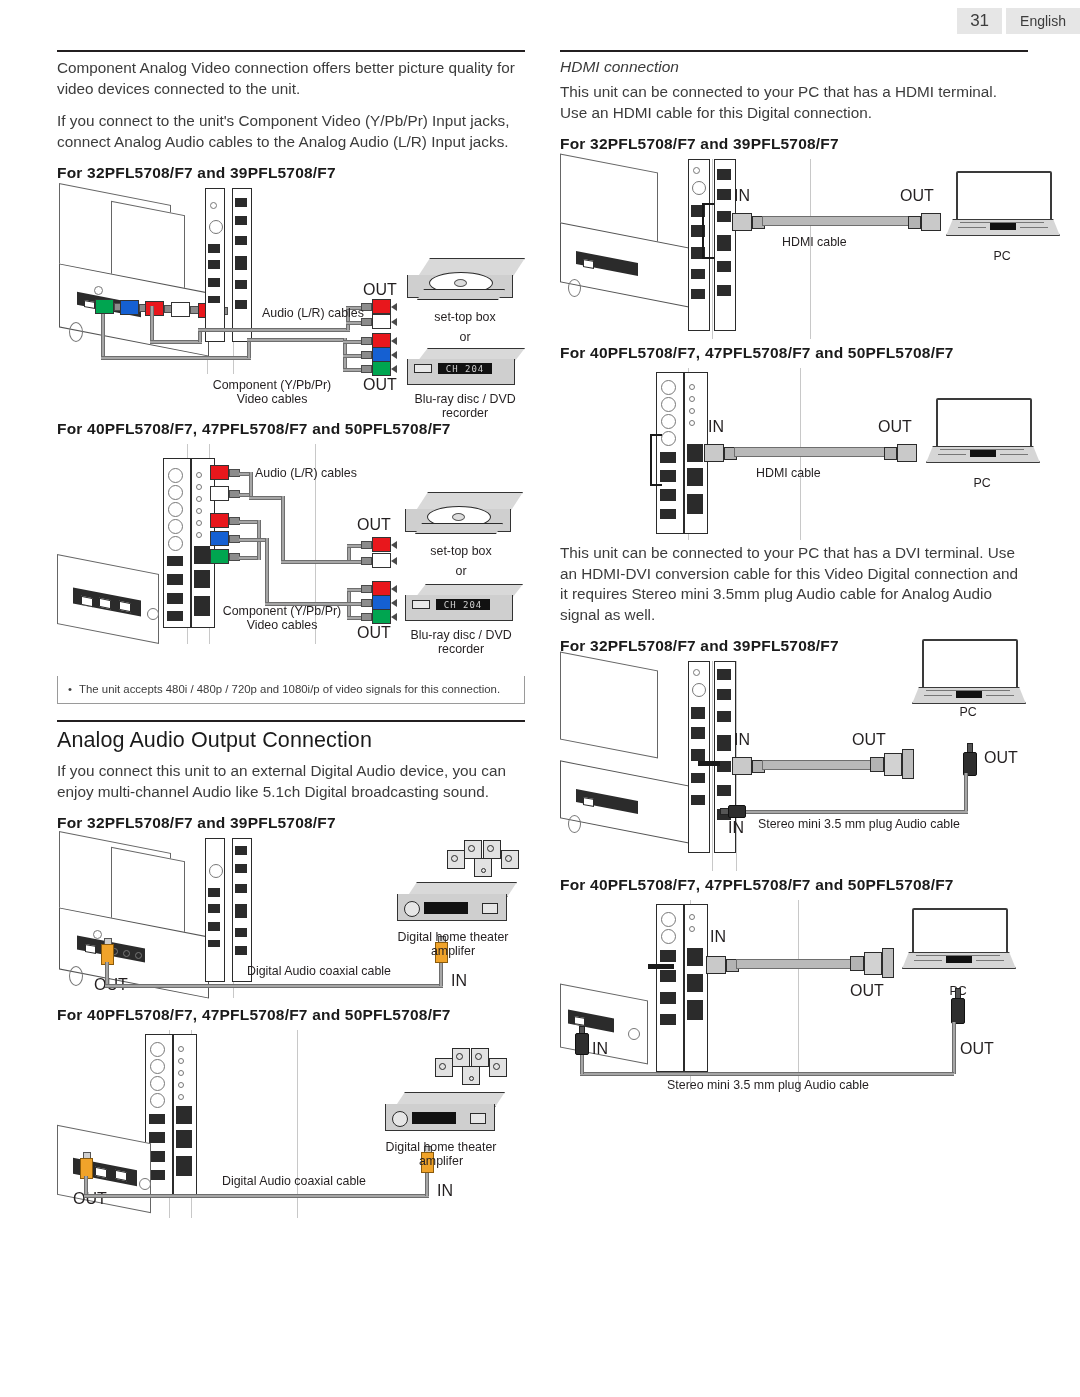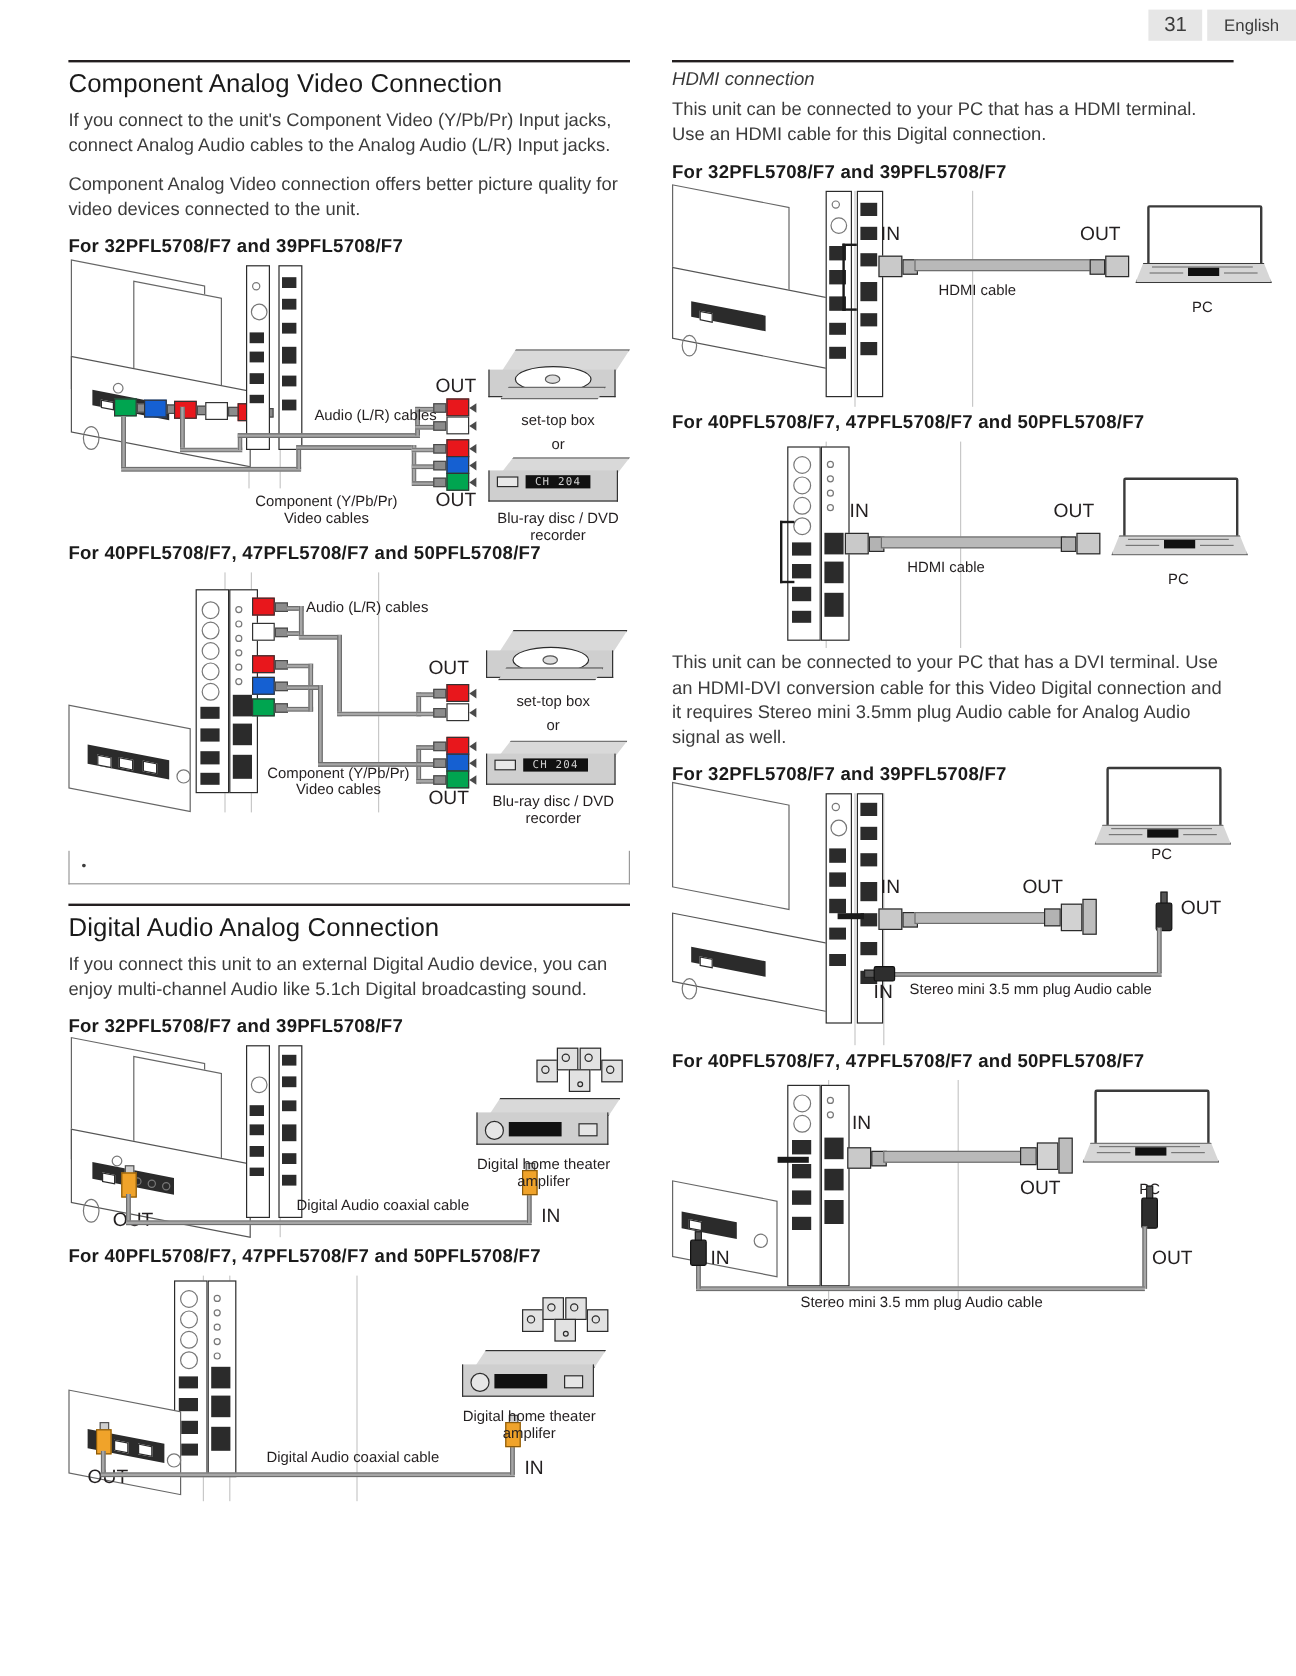--- a/index.html
+++ b/index.html
@@ -127,23 +127,22 @@
 
   <div class="hdr">
     <div class="pg">31</div>
     <div class="gap"></div>
     <div class="lang">English</div>
   </div>
 
   <div class="col colL">
 
     <div class="rule"></div>
-    <h1 class="sec">Component Analog Video Connection</h1>
+    <p class="body">Component Analog Video connection offers better picture quality for video devices connected to the unit.</p>
     <p class="body">If you connect to the unit's Component Video (Y/Pb/Pr) Input jacks, connect Analog Audio cables to the Analog Audio (L/R) Input jacks.</p>
-    <p class="body">Component Analog Video connection offers better picture quality for video devices connected to the unit.</p>
     <h3 class="model">For 32PFL5708/F7 and 39PFL5708/F7</h3>
 
     <div class="diag" style="height:232px;">
       <div class="gline" style="left:150px;top:0;height:186px;"></div>
       <div class="gline" style="left:176px;top:0;height:186px;"></div>
 
       <div class="tv" style="left:2px;top:6px;width:150px;height:178px;">
         <div style="position:absolute;left:0;top:0;width:110px;height:106px;border:1.5px solid #666;background:#fff;transform:skewY(11deg);"></div>
         <div style="position:absolute;left:52px;top:14px;width:72px;height:95px;border:1.5px solid #666;background:#fff;transform:skewY(11deg);"></div>
         <div style="position:absolute;left:0;top:84px;width:148px;height:62px;border:1.5px solid #555;background:#fff;transform:skewY(11deg);"></div>
@@ -395,25 +394,26 @@
         <div style="position:absolute;left:7px;top:16px;width:16px;height:7px;background:#e8e8e8;border:1.3px solid #2b2b2b;"></div>
         <div class="chdisp" style="left:31px;top:15px;width:54px;height:11px;">CH 204</div>
       </div>
       <div class="lbl c" style="left:404px;top:184px;">Blu-ray disc / DVD</div>
       <div class="lbl c" style="left:404px;top:198px;">recorder</div>
     </div>
 
     <div class="notewrap">
       <div class="notebody">
         <span class="bullet">•</span>
+        <span>The unit accepts 480i / 480p / 720p and 1080i/p of video signals for this connection.</span>
       </div>
     </div>
 
     <div class="rule" style="margin-top:16px;"></div>
-    <h1 class="sec">Digital Audio Analog Connection</h1>
+    <h1 class="sec">Analog Audio Output Connection</h1>
     <p class="body">If you connect this unit to an external Digital Audio device, you can enjoy multi-channel Audio like 5.1ch Digital broadcasting sound.</p>
     <h3 class="model">For 32PFL5708/F7 and 39PFL5708/F7</h3>
 
     <div class="diag" style="height:168px;">
       <div class="gline" style="left:150px;top:0;height:160px;"></div>
       <div class="gline" style="left:176px;top:0;height:160px;"></div>
 
       <div class="tv" style="left:2px;top:4px;width:150px;height:160px;">
         <div style="position:absolute;left:0;top:0;width:110px;height:100px;border:1.5px solid #666;background:#fff;transform:skewY(11deg);"></div>
         <div style="position:absolute;left:52px;top:12px;width:72px;height:90px;border:1.5px solid #666;background:#fff;transform:skewY(11deg);"></div>

